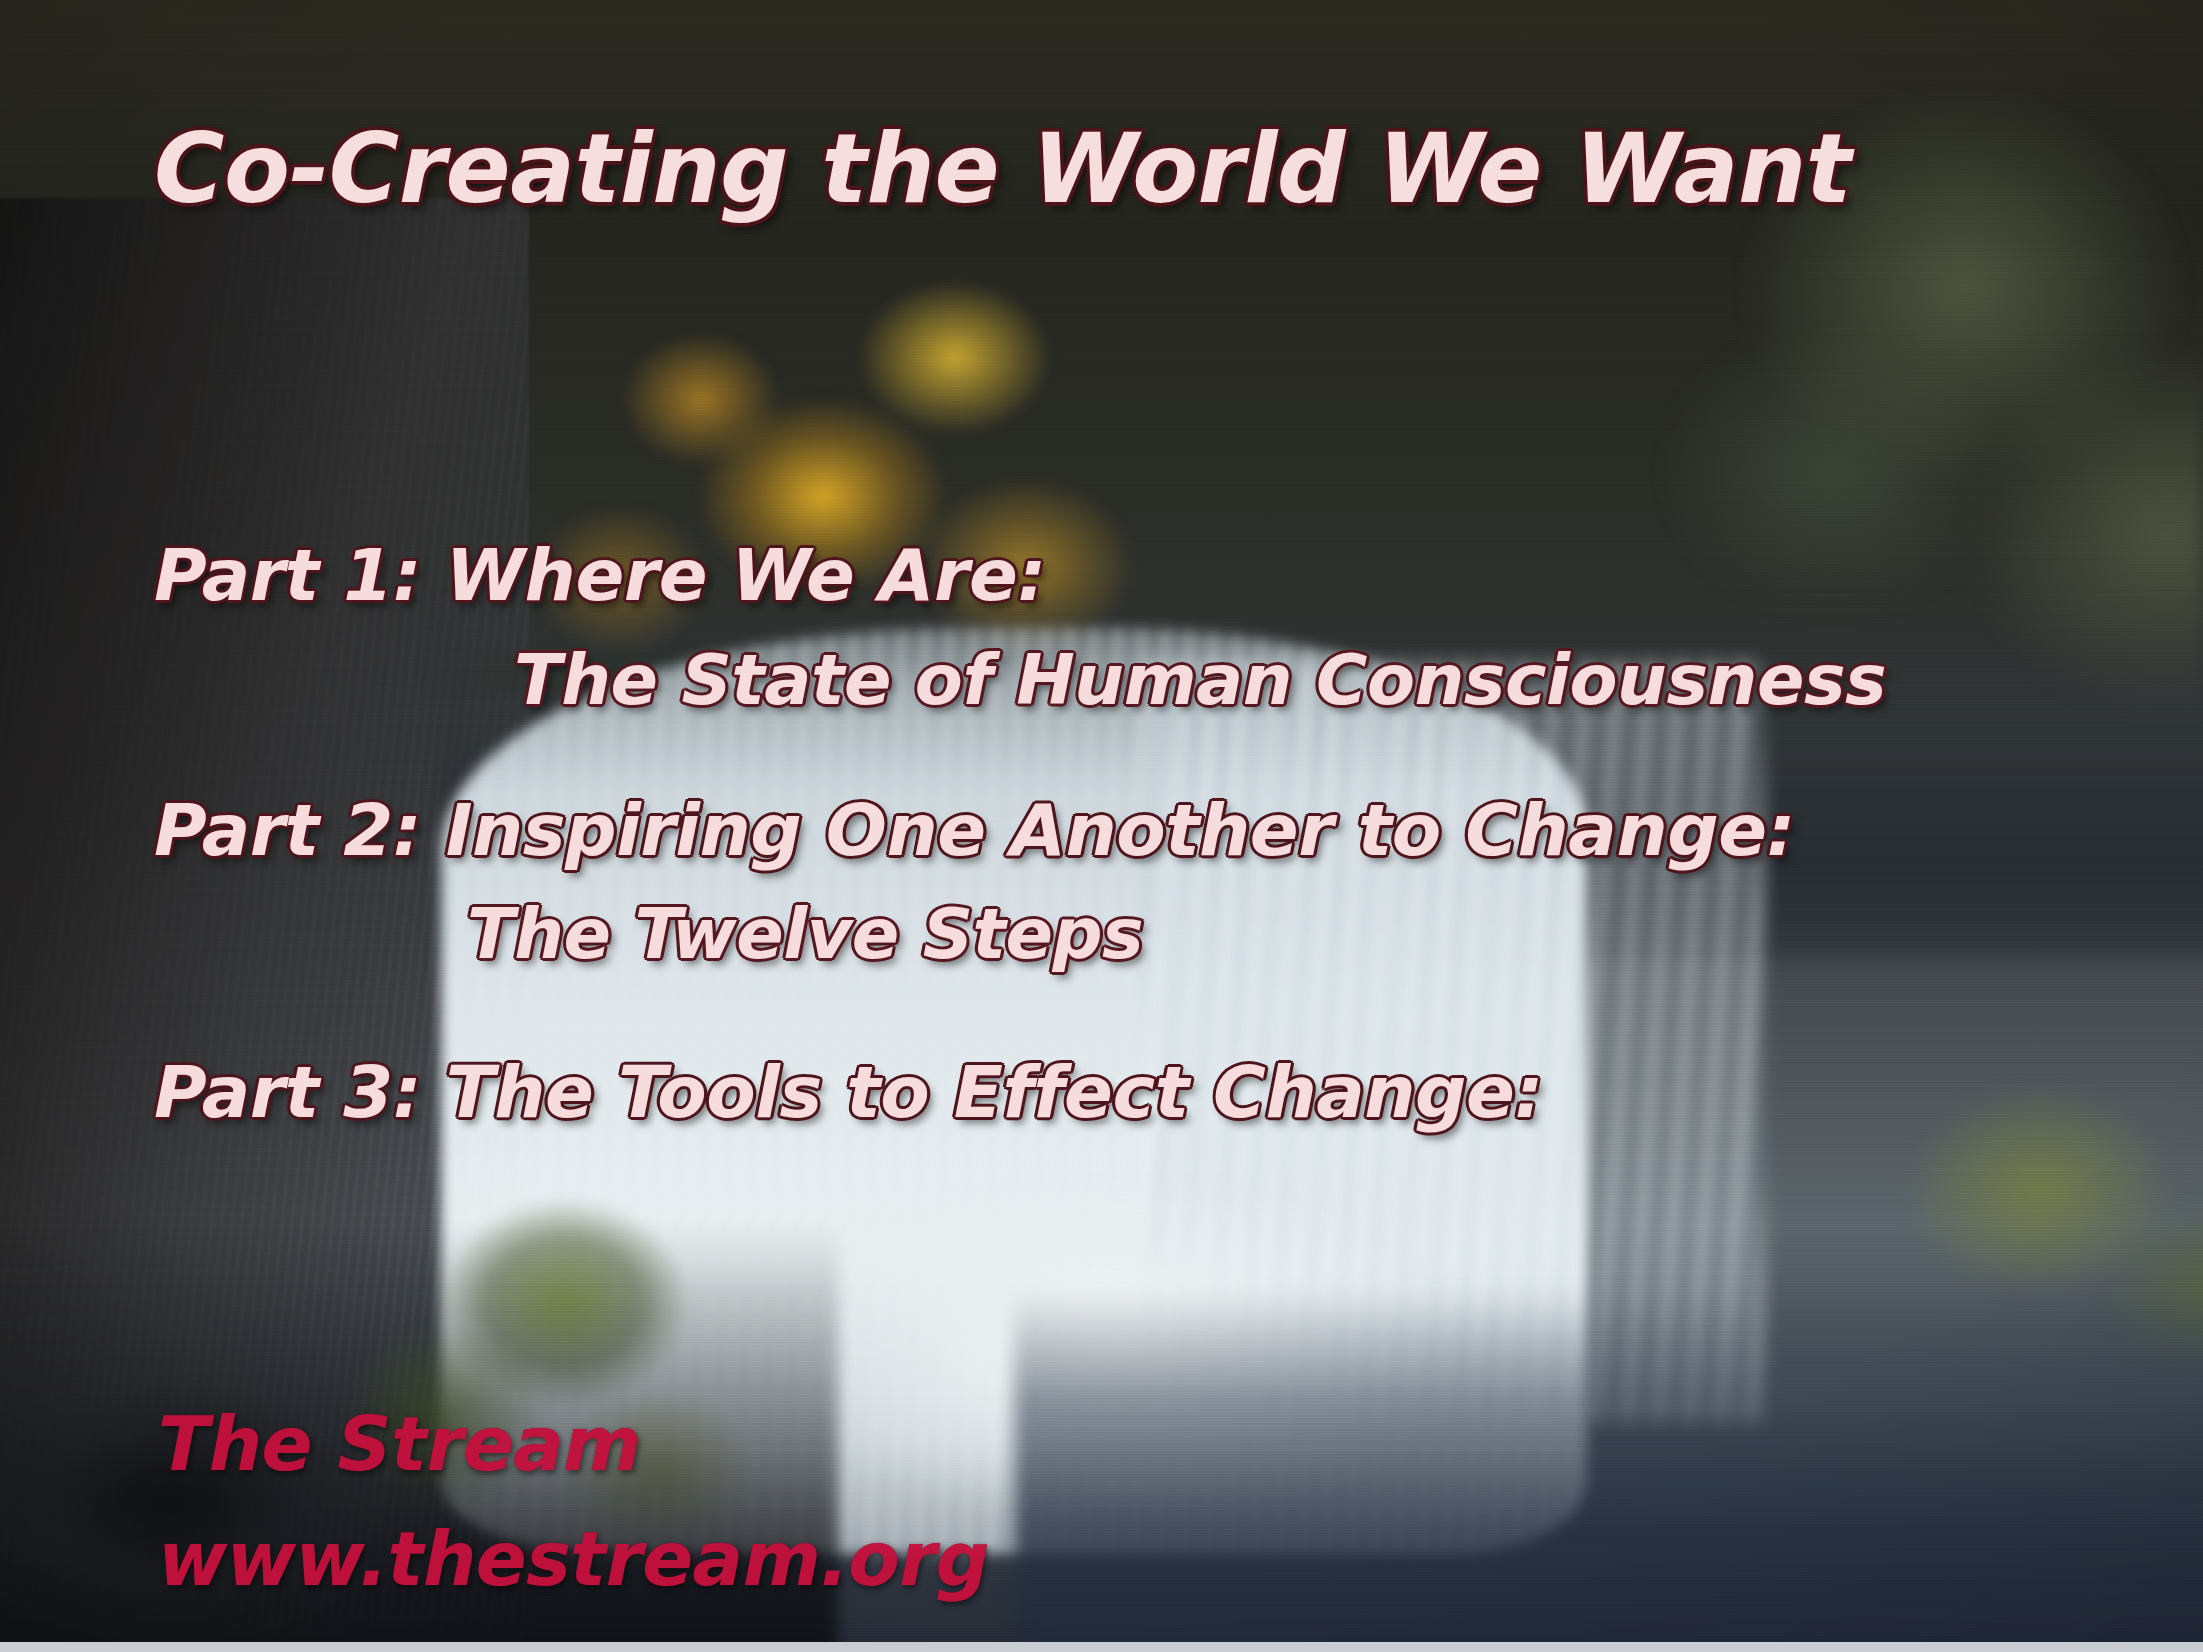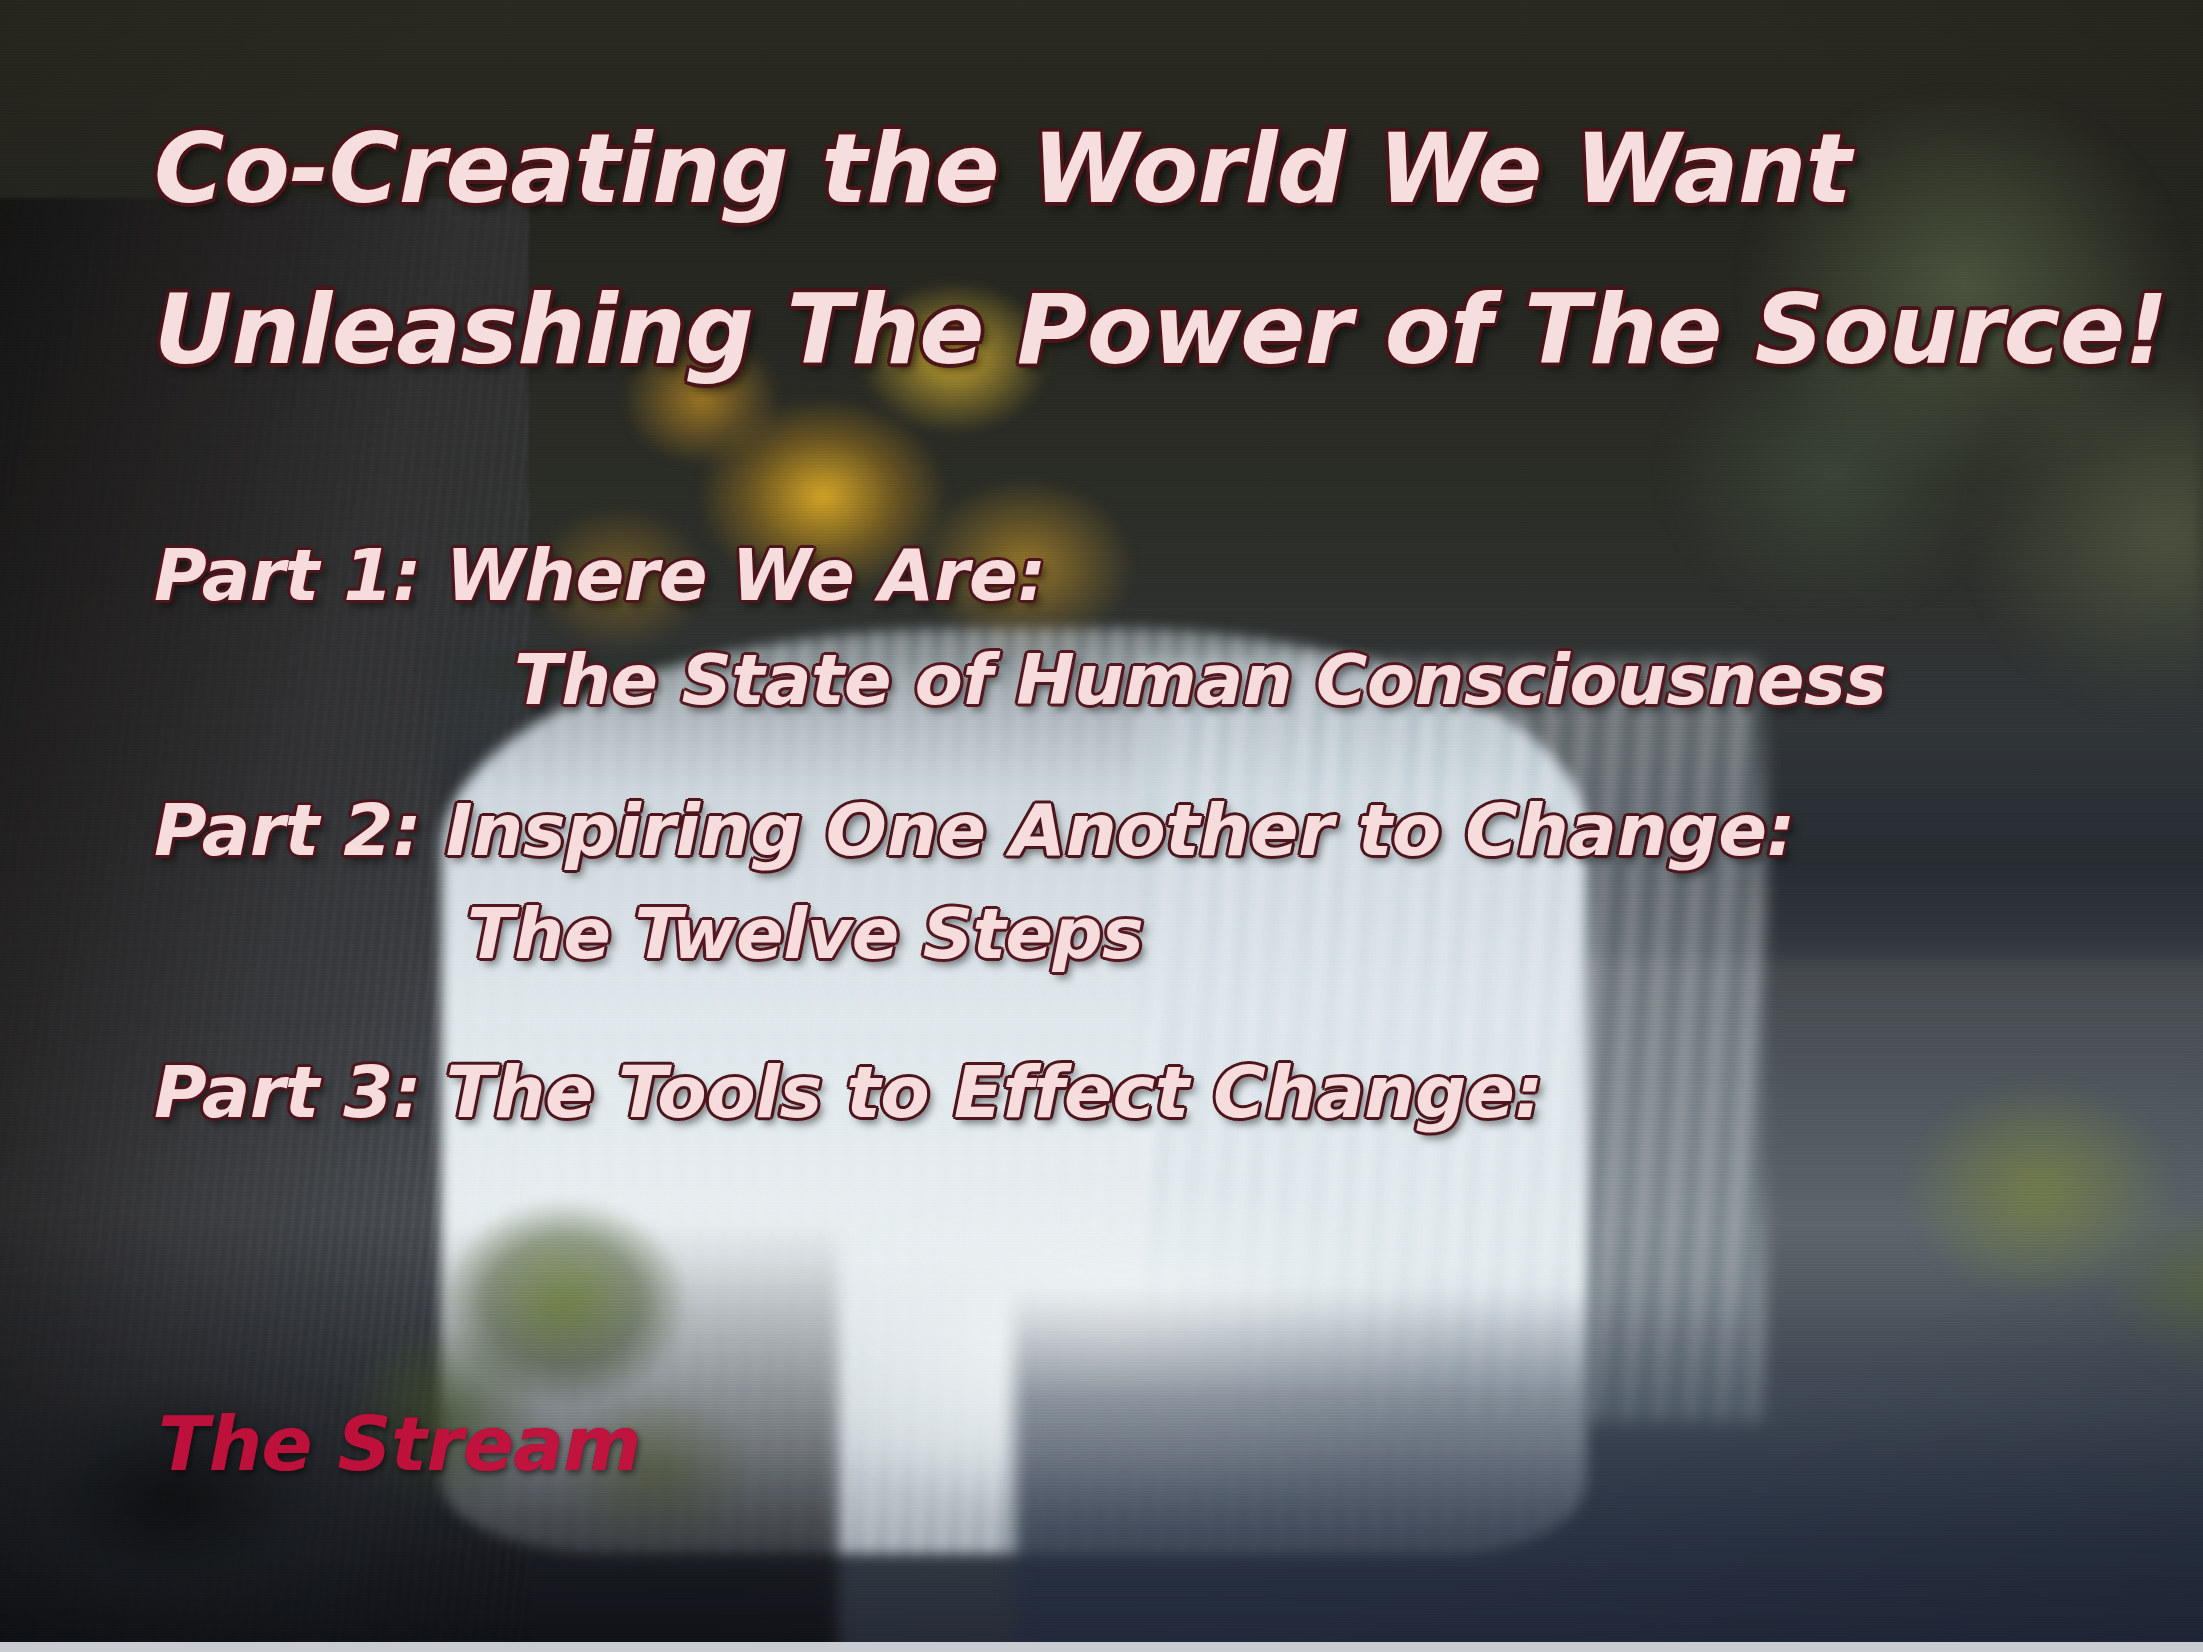--- a/index.html
+++ b/index.html
@@ -369,34 +369,34 @@
   <div class="bg-layer" id="bg-shrub-right"></div>
   <div class="bg-layer" id="bg-pool"></div>
   <div class="bg-layer" id="bg-rocks-bottom"></div>
   <div class="bg-layer" id="bg-grain"></div>
   <div class="bg-layer" id="bg-vignette"></div>
 
   <div id="overlay">
 
     <div class="line title-line" style="left:154px; top:119px;">Co-Creating the World We Want</div>
 
-    <div class="line title-line" style="left:154px; top:280px;">Unleashing The Power of The Source!</div>
 
     <div class="line part-line" style="left:154px; top:537px;">Part 1: Where We Are:</div>
 
     <div class="line sub-line" style="left:514px; top:643px;">The State of Human Consciousness</div>
 
     <div class="line part-line" style="left:154px; top:792px;text-align:center;">Part 2: Inspiring One Another to Change:</div>
 
     <div class="line sub-line" style="left:467px; top:897px;">The Twelve Steps</div>
 
     <div class="line part-line" style="left:154px; top:1054px;">Part 3: The Tools to Effect Change:</div>
 
 
     <div class="line brand-line" style="left:158px; top:1405px;">The Stream</div>
 
+    <div class="line brand-line" style="left:158px; top:1520px;">www.thestream.org</div>
 
   </div>
 
   <div id="bottom-bar"></div>
 
 </div>
 
 
 </body></html>

